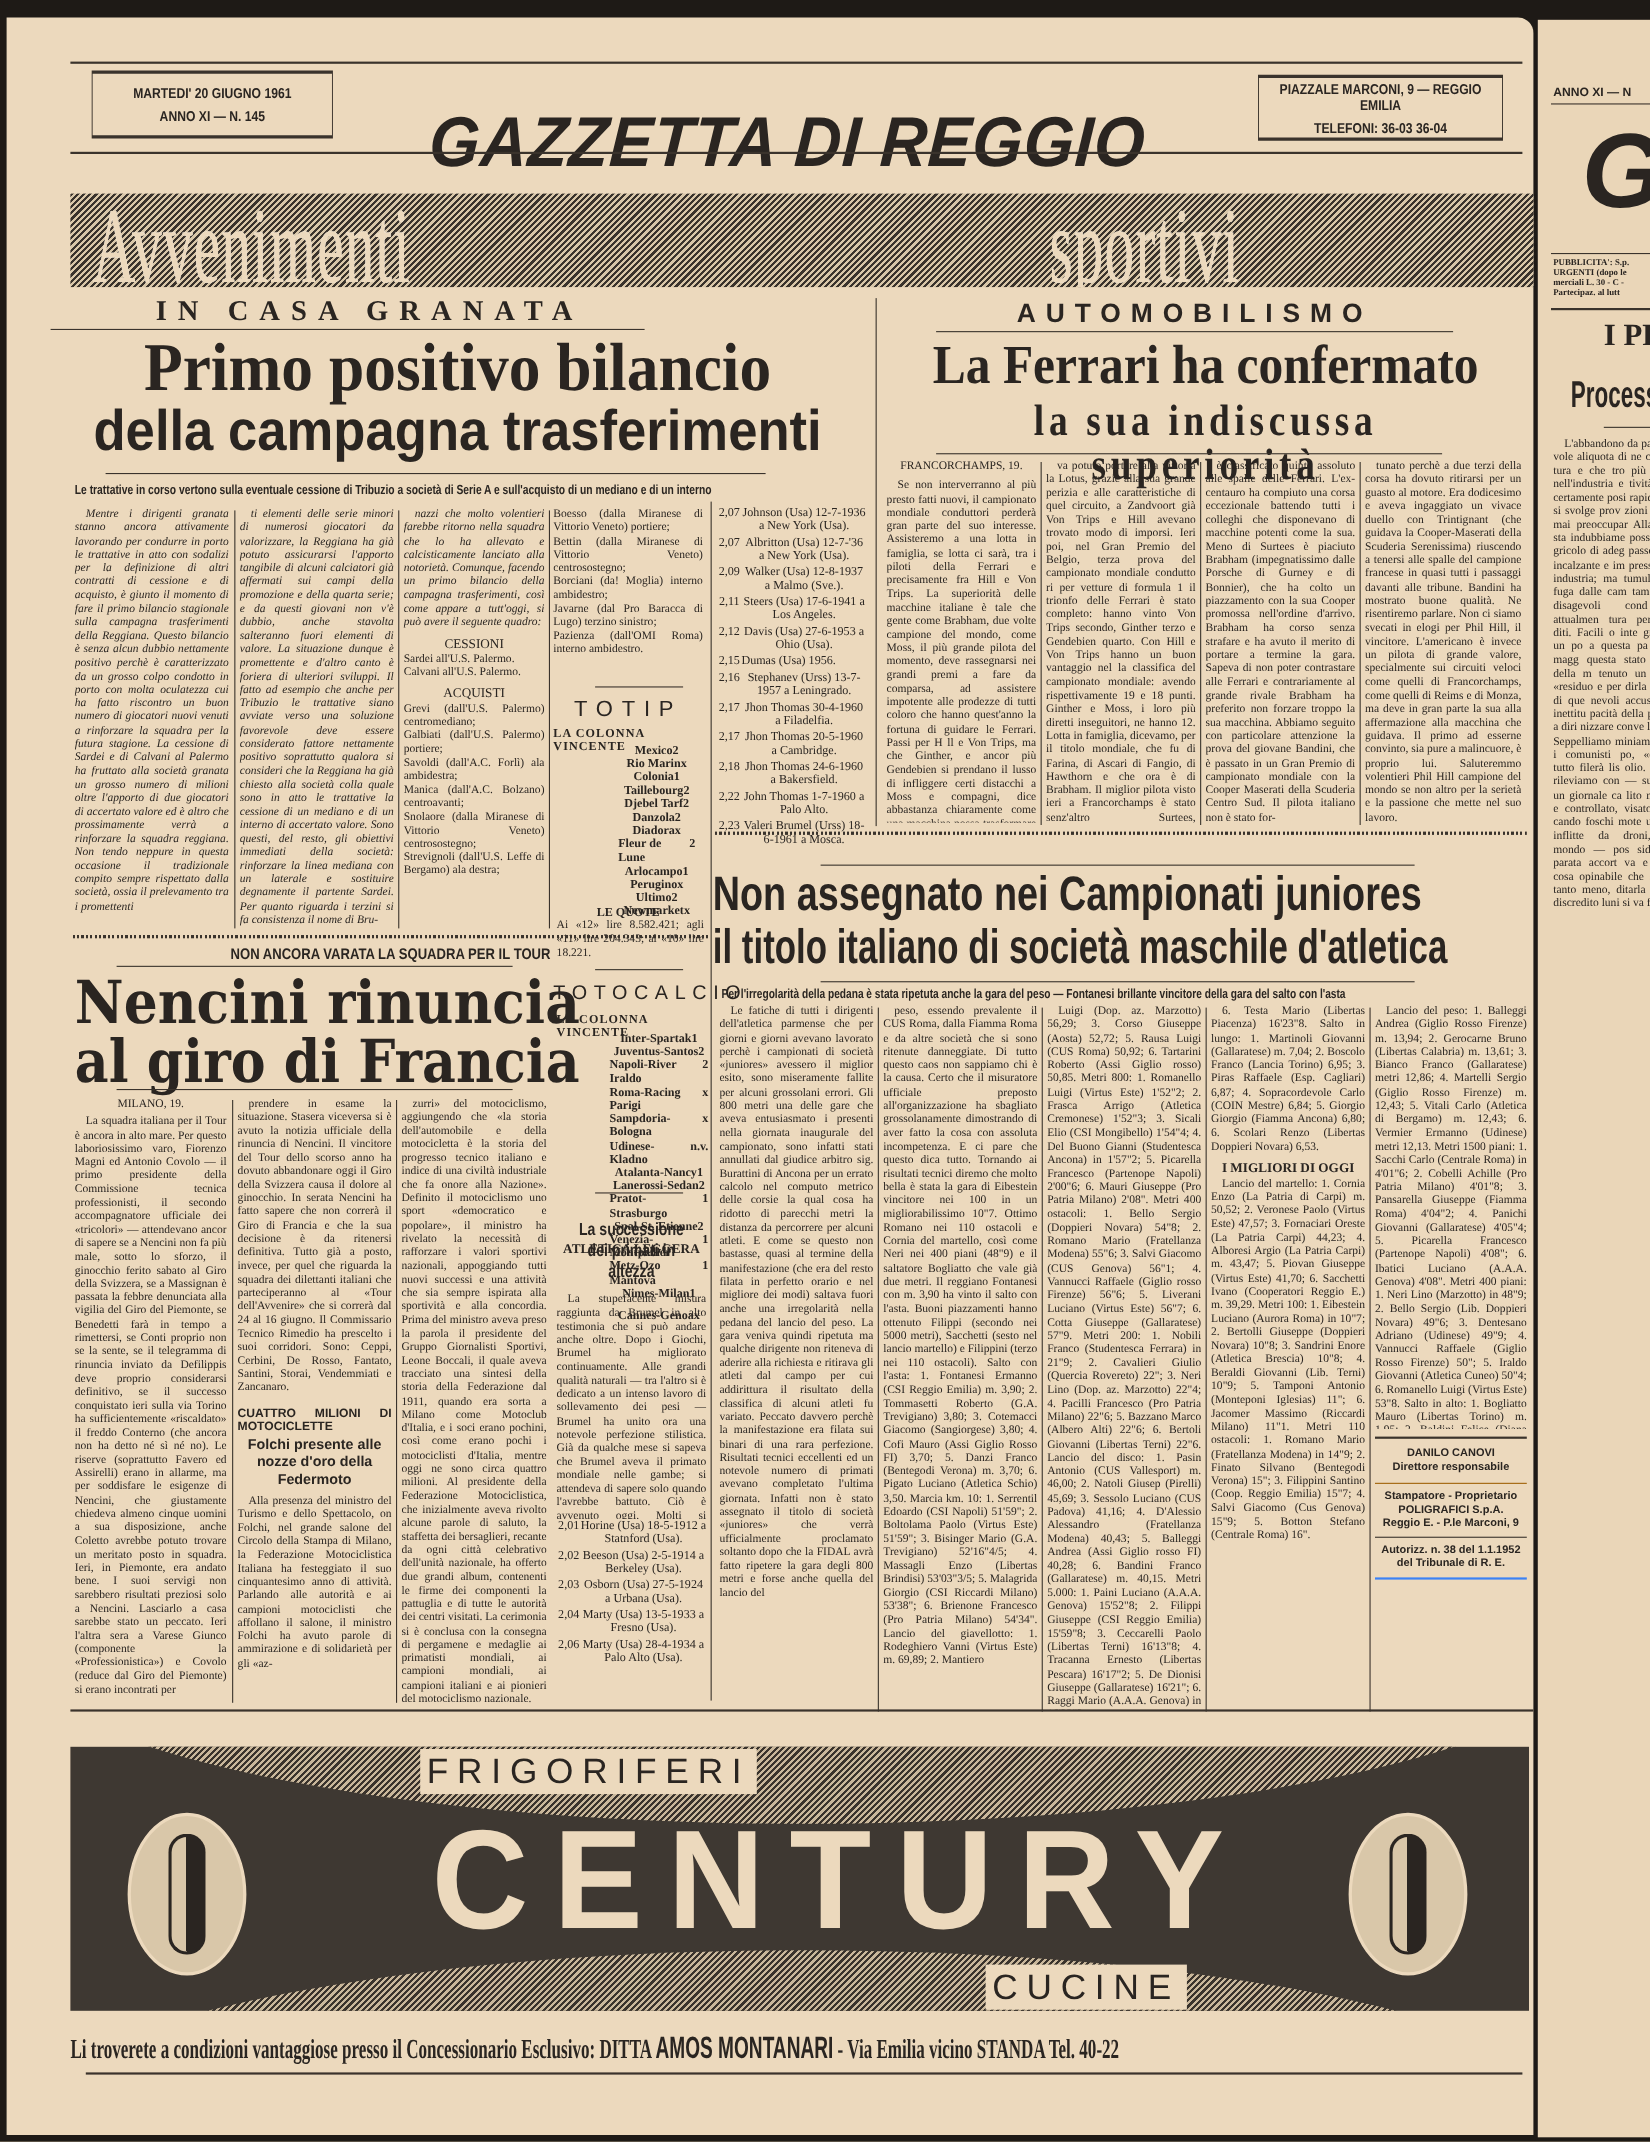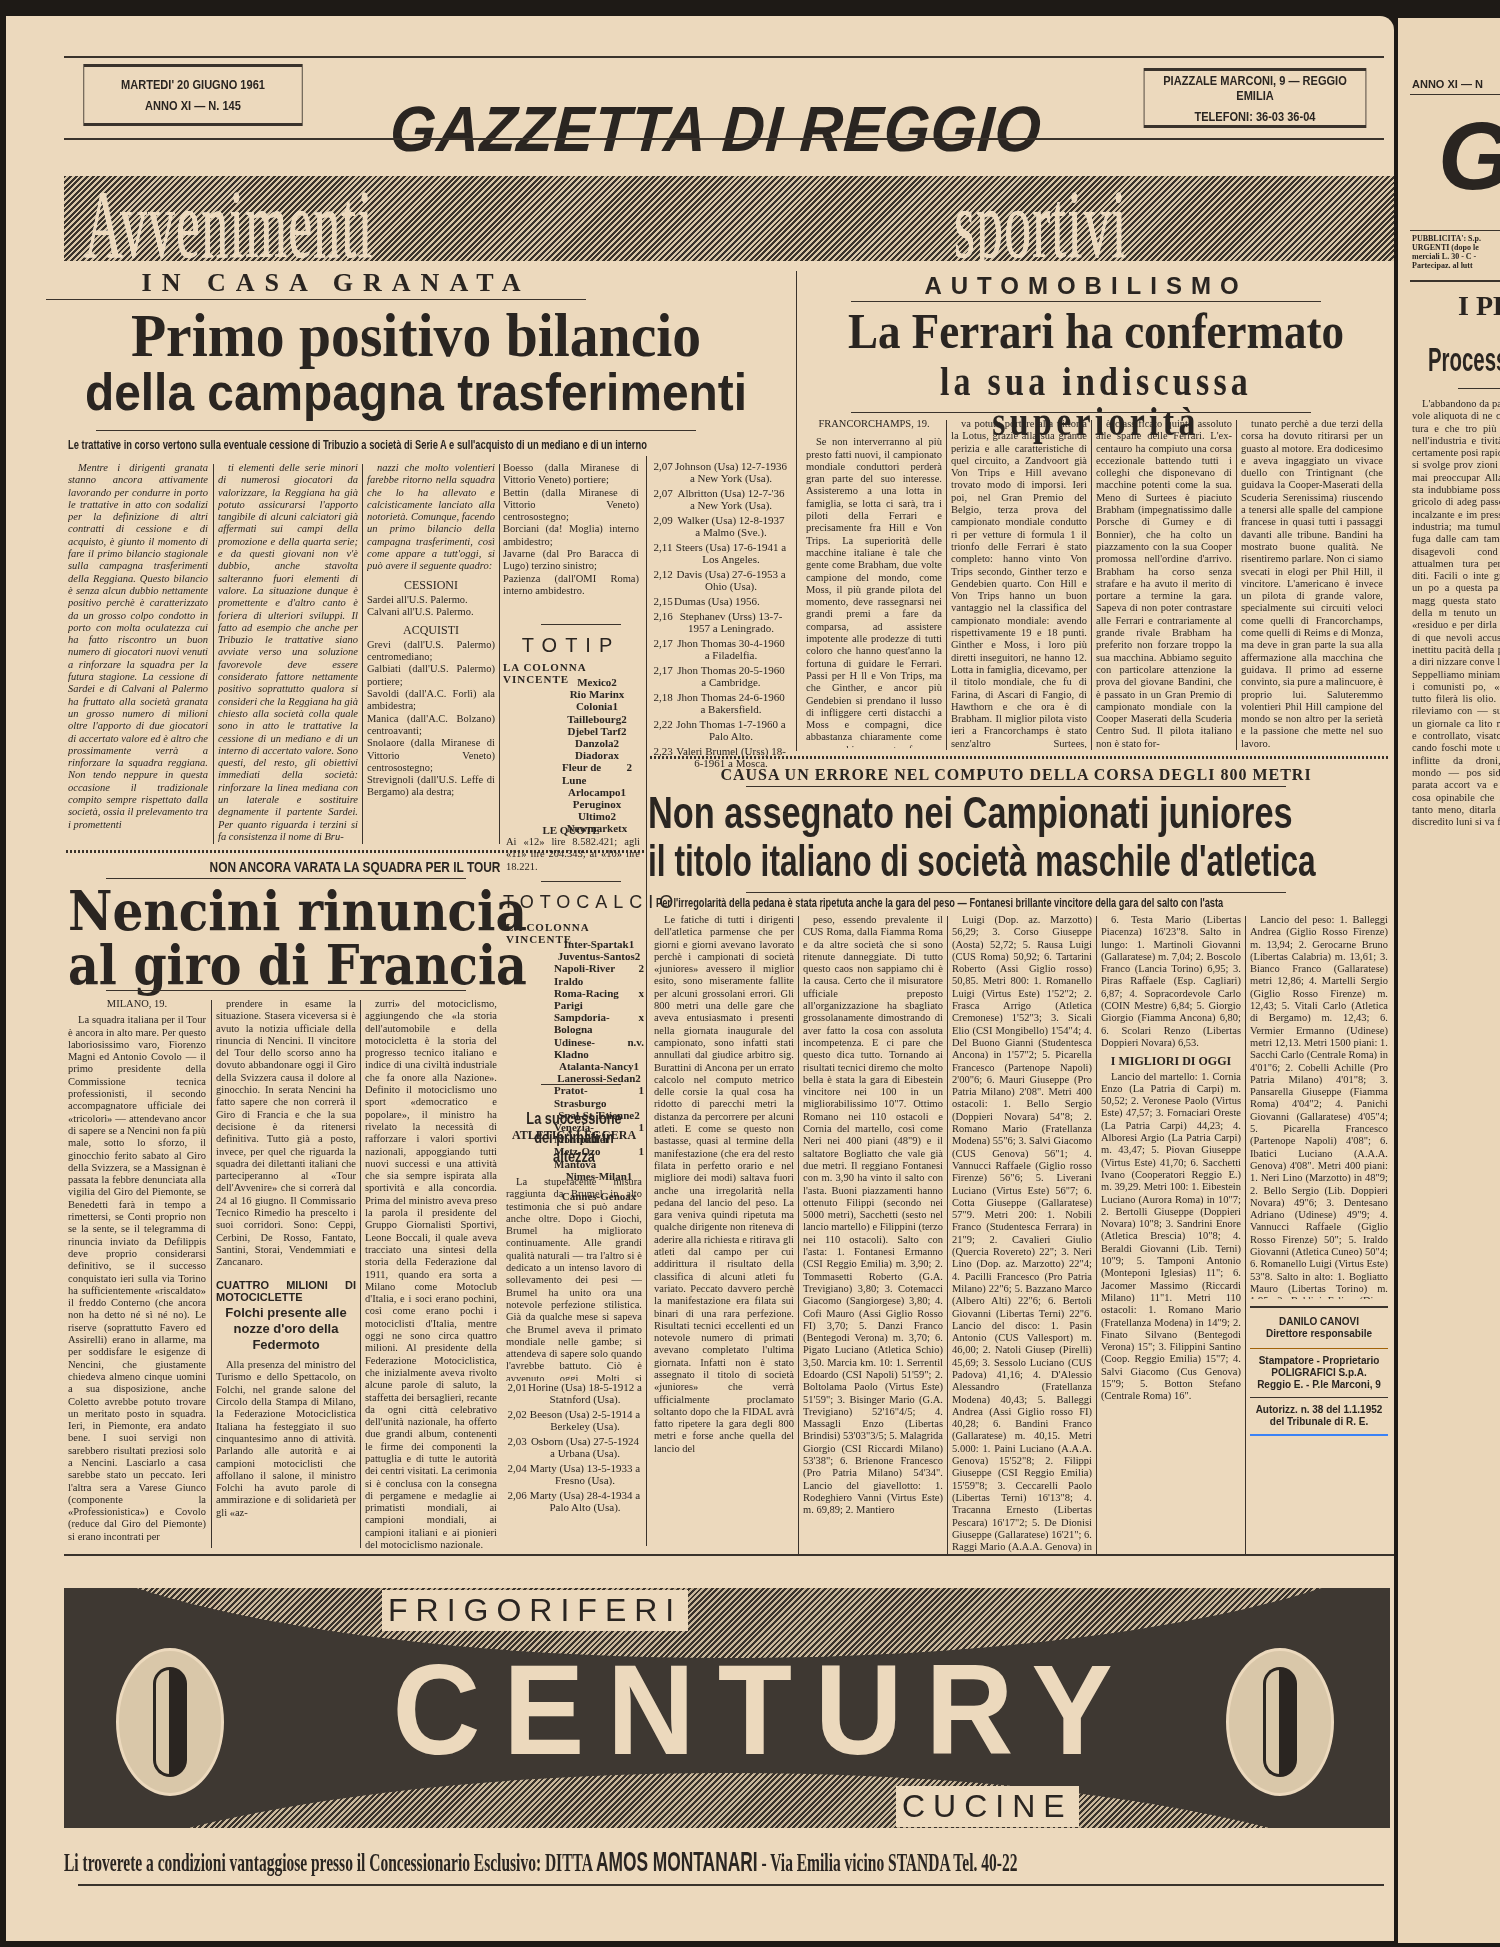--- a/index.html
+++ b/index.html
@@ -305,21 +305,20 @@
   <div class="vline" style="left:1085px;top:404px;height:330px;"></div>
   <div class="col" style="left:1090px;top:402px;width:136px;height:330px;">
       <p>è classificato quinto assoluto alle spalle delle Ferrari. L'ex-centauro ha compiuto una corsa eccezionale battendo tutti i colleghi che disponevano di macchine potenti come la sua. Meno di Surtees è piaciuto Brabham (impegnatissimo dalle Porsche di Gurney e di Bonnier), che ha colto un piazzamento con la sua Cooper promossa nell'ordine d'arrivo. Brabham ha corso senza strafare e ha avuto il merito di portare a termine la gara. Sapeva di non poter contrastare alle Ferrari e contrariamente al grande rivale Brabham ha preferito non forzare troppo la sua macchina. Abbiamo seguito con particolare attenzione la prova del giovane Bandini, che è passato in un Gran Premio di campionato mondiale con la Cooper Maserati della Scuderia Centro Sud. Il pilota italiano non è stato for-</p>
     </div>
   <div class="vline" style="left:1230px;top:404px;height:330px;"></div>
   <div class="col" style="left:1235px;top:402px;width:142px;height:330px;">
       <p>tunato perchè a due terzi della corsa ha dovuto ritirarsi per un guasto al motore. Era dodicesimo e aveva ingaggiato un vivace duello con Trintignant (che guidava la Cooper-Maserati della Scuderia Serenissima) riuscendo a tenersi alle spalle del campione francese in quasi tutti i passaggi davanti alle tribune. Bandini ha mostrato buone qualità. Ne risentiremo parlare. Non ci siamo svecati in elogi per Phil Hill, il vincitore. L'americano è invece un pilota di grande valore, specialmente sui circuiti veloci come quelli di Francorchamps, come quelli di Reims e di Monza, ma deve in gran parte la sua alla affermazione alla macchina che guidava. Il primo ad esserne convinto, sia pure a malincuore, è proprio lui. Saluteremmo volentieri Phil Hill campione del mondo se non altro per la serietà e la passione che mette nel suo lavoro.</p>
     </div>
 
   <div class="rule" style="left:644px;top:740px;width:738px;height:3px;background:repeating-linear-gradient(90deg,#3a332c 0 2px,transparent 2px 4px);"></div>
-  <div style="position:absolute;left:640px;top:750px;width:740px;text-align:center;font-weight:bold;font-size:16px;letter-spacing:1px;">CAUSA UN ERRORE NEL COMPUTO DELLA CORSA DEGLI 800 METRI</div>
   <div class="rule" style="left:740px;top:770px;width:540px;height:1px;"></div>
   <div class="h1" style="left:642px;top:775px;width:760px;font-family:'Liberation Sans',sans-serif;font-weight:bold;font-size:44px;transform:scaleX(.78);transform-origin:left top;text-align:left;white-space:nowrap;">Non assegnato nei Campionati juniores</div>
   <div class="h1" style="left:642px;top:823px;width:760px;font-family:'Liberation Sans',sans-serif;font-weight:bold;font-size:44px;transform:scaleX(.72);transform-origin:left top;text-align:left;white-space:nowrap;">il titolo italiano di società maschile d'atletica</div>
   <div class="rule" style="left:740px;top:876px;width:540px;height:1px;"></div>
   <div class="sub" style="left:650px;top:880px;width:940px;transform:scaleX(.77);">Per l'irregolarità della pedana è stata ripetuta anche la gara del peso — Fontanesi brillante vincitore della gara del salto con l'asta</div>
 
   <div class="col" style="left:648px;top:898px;width:140px;height:640px;">
       <p>Le fatiche di tutti i dirigenti dell'atletica parmense che per giorni e giorni avevano lavorato perchè i campionati di società «juniores» avessero il miglior esito, sono miseramente fallite per alcuni grossolani errori. Gli 800 metri una delle gare che aveva entusiasmato i presenti nella giornata inaugurale del campionato, sono infatti stati annullati dal giudice arbitro sig. Burattini di Ancona per un errato calcolo nel computo metrico delle corsie la qual cosa ha ridotto di parecchi metri la distanza da percorrere per alcuni atleti. E come se questo non bastasse, quasi al termine della manifestazione (che era del resto filata in perfetto orario e nel migliore dei modi) saltava fuori anche una irregolarità nella pedana del lancio del peso. La gara veniva quindi ripetuta ma qualche dirigente non riteneva di aderire alla richiesta e ritirava gli atleti dal campo per cui addirittura il risultato della classifica di alcuni atleti fu variato. Peccato davvero perchè la manifestazione era filata sui binari di una rara perfezione. Risultati tecnici eccellenti ed un notevole numero di primati avevano completato l'ultima giornata. Infatti non è stato assegnato il titolo di società «juniores» che verrà ufficialmente proclamato soltanto dopo che la FIDAL avrà fatto ripetere la gara degli 800 metri e forse anche quella del lancio del</p>
     </div>
   <div class="vline" style="left:792px;top:900px;height:640px;"></div>

